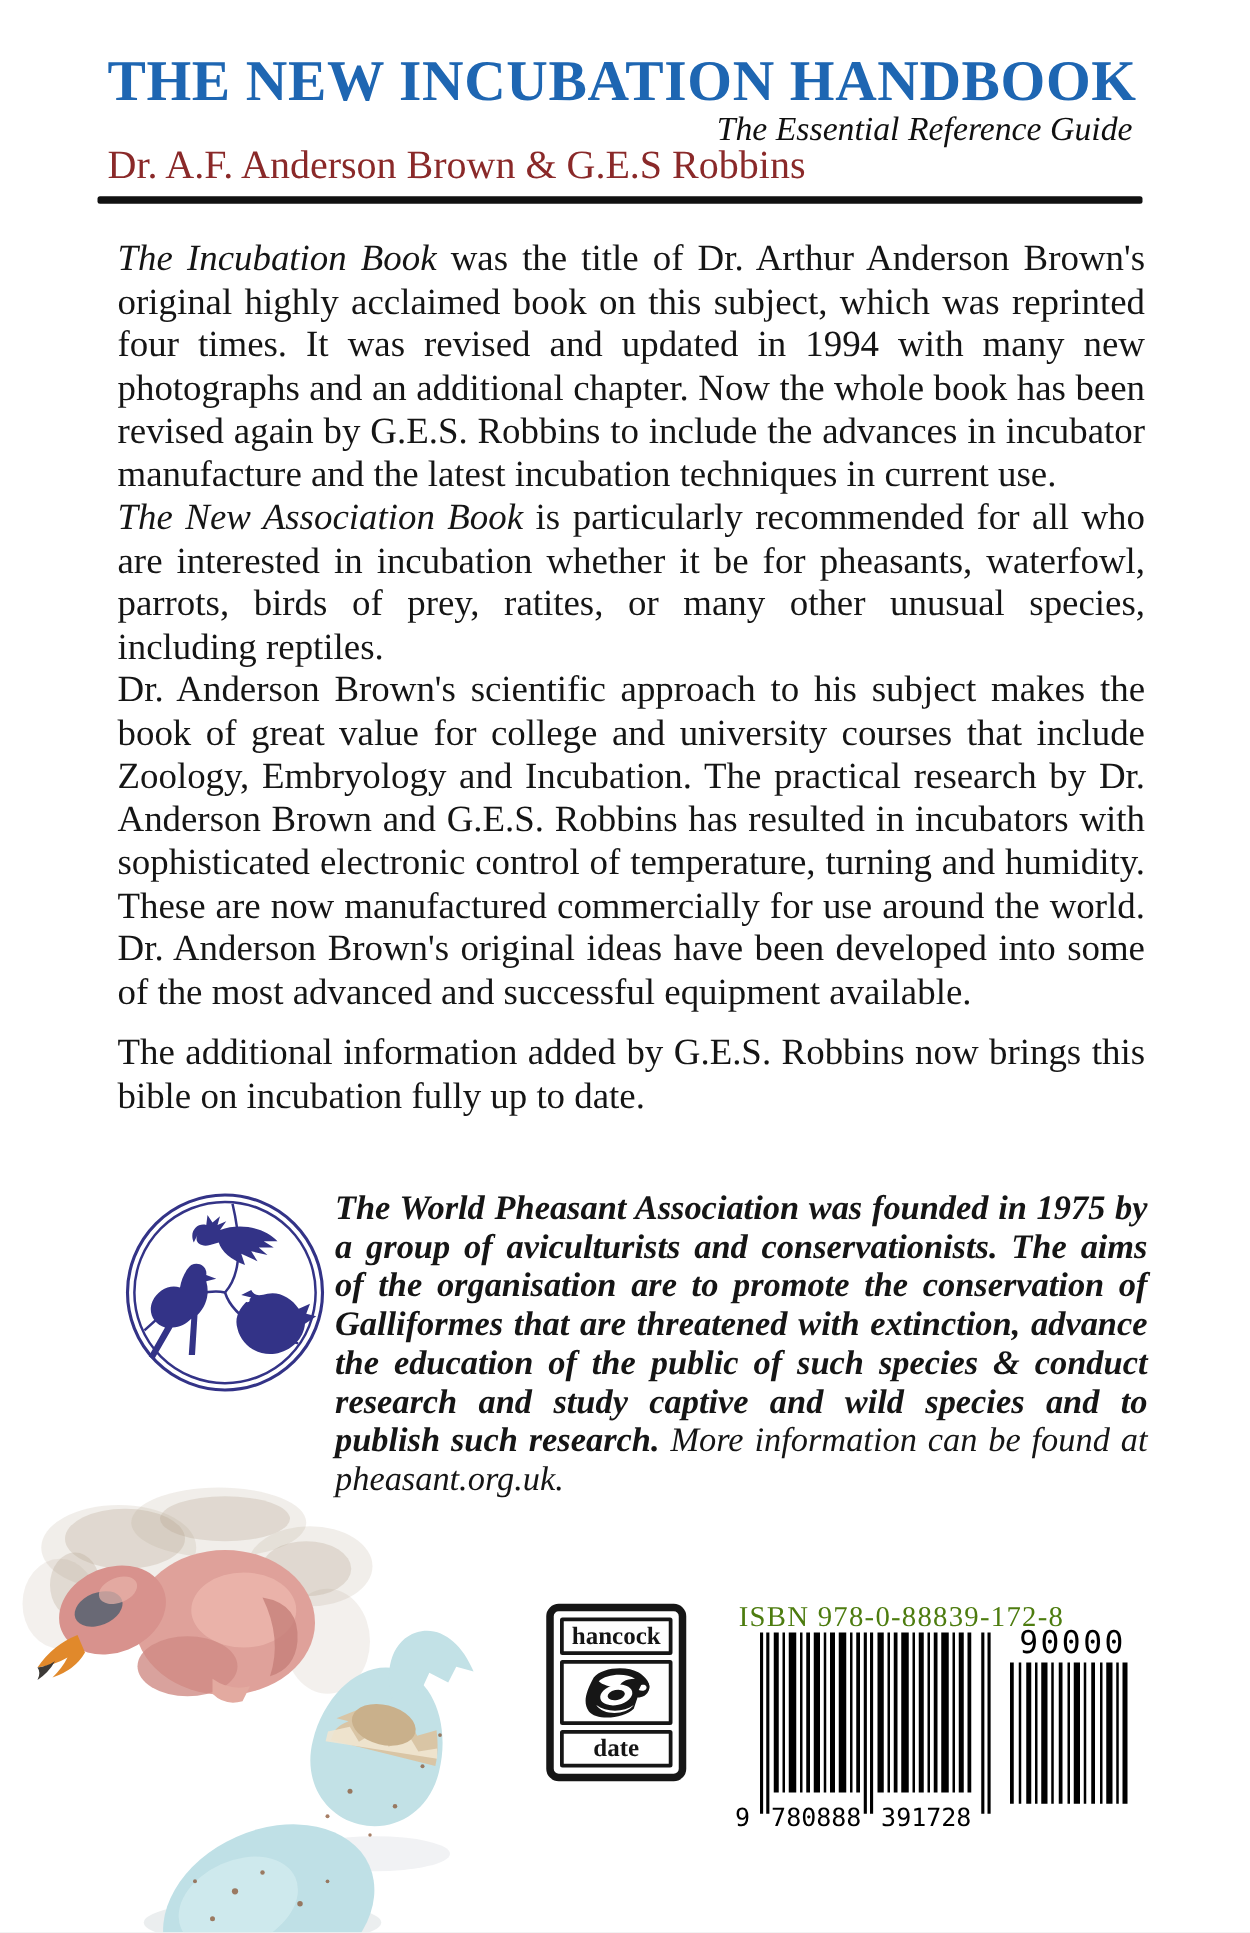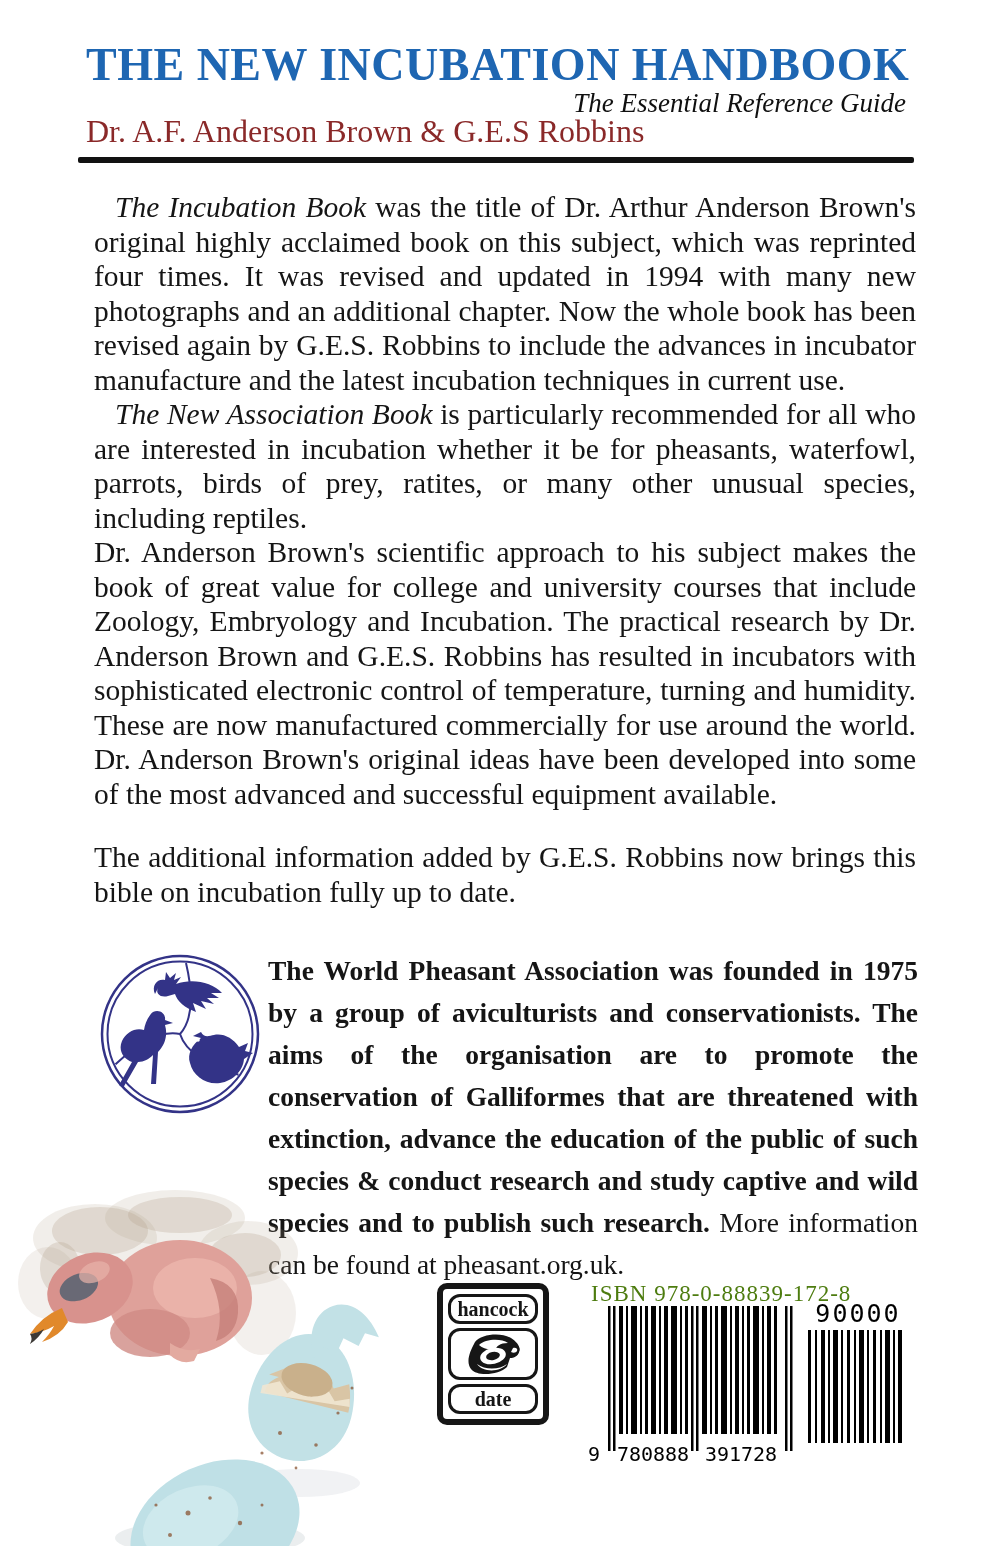--- a/index.html
+++ b/index.html
@@ -24,37 +24,37 @@
   }
   .rule {
     position:absolute; left:78px; top:157px; width:836px; height:6px;
     background:#111; border-radius:2px;
   }
   .body-text {
     position:absolute; left:94px; top:190px; width:822px;
     font-size:29.5px; line-height:34.5px; text-align:justify;
   }
   .body-text p { margin:0; }
-  .body-text p.closing { margin-top:29px; }
-  .lead-italic { font-style:italic;margin-left:21px; }
+  .body-text p.closing { margin-top:14px; }
+  .lead-italic { font-style:italic; }
   .wpa-logo { position:absolute; left:98px; top:952px; }
   .wpa-text {
     position:absolute; left:268px; top:950px; width:650px;
-    font-size:27.5px; line-height:42px; 
+    font-size:27.5px; line-height:31px; font-style:italic;
     text-align:justify;
   }
   .wpa-text .wpa-bold { font-weight:bold; }
   .chick-art { position:absolute; left:0; top:1183px; }
   .hancock {
     position:absolute; left:437px; top:1283px; width:112px; height:142px;
     border:6px solid #161616; border-radius:10px; background:#fff;
     padding:5px 5px; display:flex; flex-direction:column; gap:4px;
   }
   .hancock .cell {
-    border:3px solid #161616; border-radius:12px; background:#fff;
+    border:3px solid #161616; border-radius:2px; background:#fff;
     display:flex; align-items:center; justify-content:center;
   }
   .hancock .cell.txt {
     flex:0 0 30px; font-family:"Liberation Serif", serif;
     font-weight:bold; font-size:20px; line-height:20px;
   }
   .hancock .cell.img { flex:1 1 auto; }
   .isbn-label {
     position:absolute; left:591px; top:1281px;
     font-family:Liberation Serif, serif;

